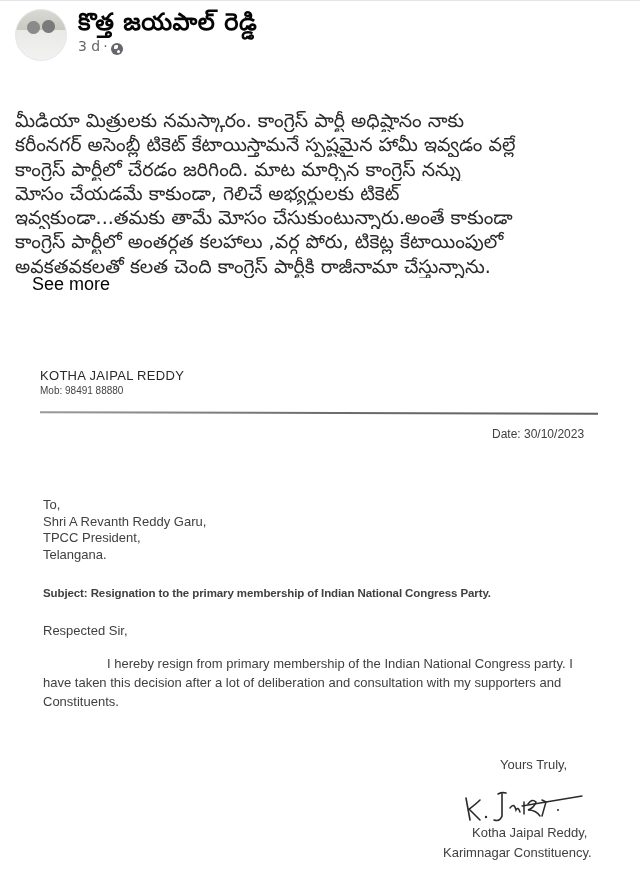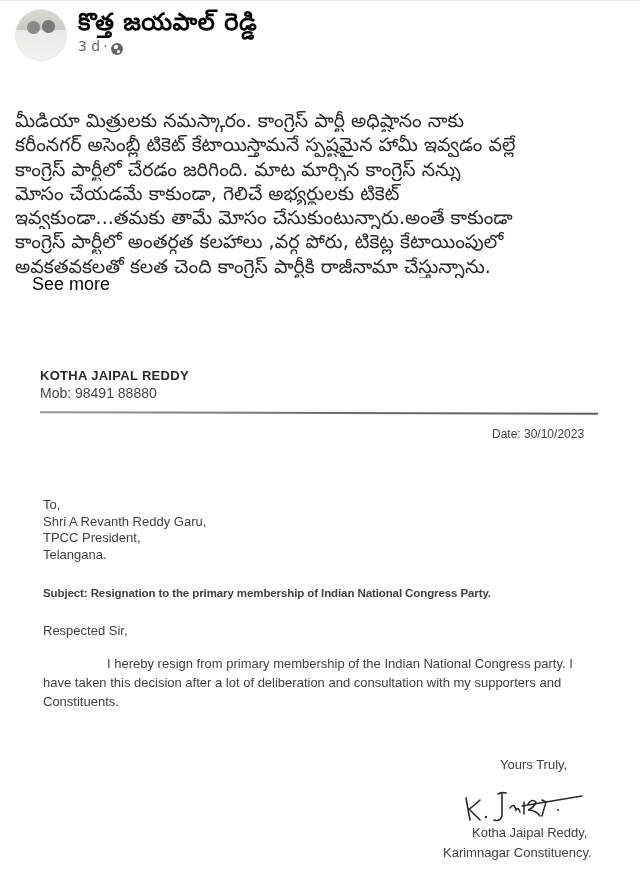--- a/index.html
+++ b/index.html
@@ -53,27 +53,27 @@
       font-size: 18px; color: #050505; cursor: pointer; line-height: 22px; margin-left: 17px;
     }
 
     
     .letter {
       position: absolute; left: 0; top: 312px; width: 640px; height: 569px;
       background: #ffffff;
     }
     .letterhead-name {
       position: absolute; left: 40px; top: 56px;
-      font-family: "Liberation Sans", sans-serif; font-weight: bold;
+      font-family: "Liberation Sans", sans-serif; font-weight: normal;
       font-size: 13px; color: #2a2a2a; letter-spacing: 0.3px;
     }
     .letterhead-mob {
       position: absolute; left: 40px; top: 73px;
       font-family: "Liberation Sans", sans-serif;
-      font-size: 14px; color: #444;
+      font-size: 10px; color: #444;
     }
     .letterhead-rule {
       position: absolute; left: 40px; top: 100px; width: 558px; height: 2px;
       background: linear-gradient(90deg, #9a9a9a, #6e6e6e 50%, #5e5e5e);
       transform: rotate(0.15deg);
     }
     .serif { font-family: Liberation Sans, sans-serif; color: #404040; }
     .date-line { position: absolute; left: 492px; top: 115px; font-size: 12px; }
     .addr { position: absolute; left: 43px; top: 185px; font-size: 13px; line-height: 16.5px; }
     .addr span { display: block; }

